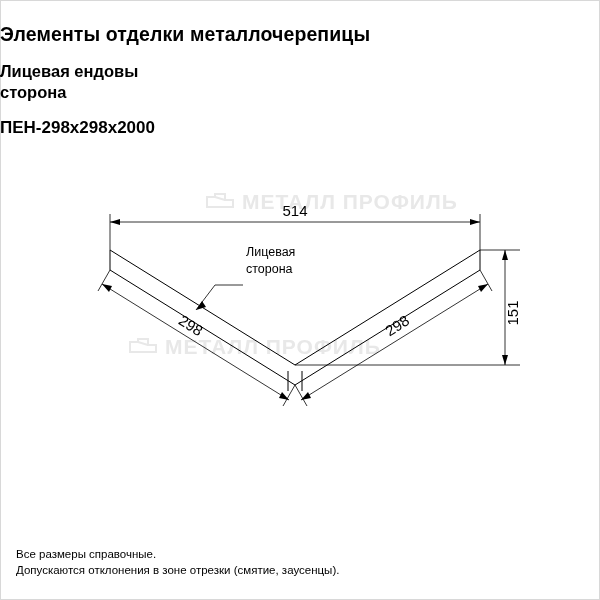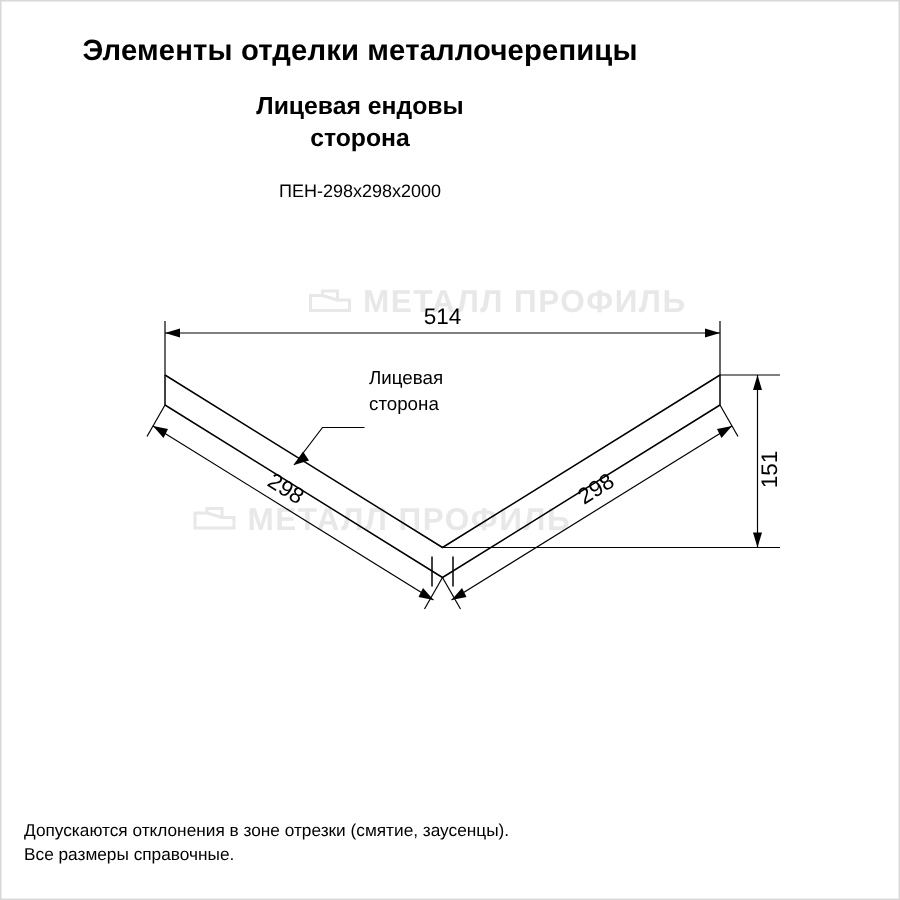--- a/index.html
+++ b/index.html
@@ -21,42 +21,42 @@
     width: 600px;
     height: 600px;
     border: 1px solid #d8d8d8;
     box-sizing: border-box;
   }
   .titles {
     position: absolute;
     left: 0;
     top: 22px;
     width: 480px;
-    text-align: center;
+    text-align: left;
   }
   .title-main {
     font-size: 19.5px;
     font-weight: bold;
     letter-spacing: 0.1px;
     line-height: 24px;
   }
   .title-sub1 {
     font-size: 16.5px;
     font-weight: bold;
     line-height: 21px;
     margin-top: 15px;
   }
   .title-sub2 {
     font-size: 16.5px;
     font-weight: bold;
     line-height: 21px;
   }
   .title-code {
-    font-size: 12px;
-    font-weight: normal;
+    font-size: 17px;
+    font-weight: bold;
     line-height: 21px;
     margin-top: 14px;
   }
   .drawing {
     position: absolute;
     left: 0;
     top: 150px;
     width: 600px;
     height: 300px;
   }
@@ -191,15 +191,15 @@
 
   <g stroke="#000" stroke-width="0.8" fill="none">
     <path d="M196 160 L215 135 L243 135"></path>
     <path d="M196 160 L202 151 L206 157 Z" fill="#000" stroke="none"></path>
   </g>
   <text class="lbl-small" x="246" y="106">Лицевая</text>
   <text class="lbl-small" x="246" y="123">сторона</text>
 </svg>
 
 <div class="footer">
+  <div class="footer-line">Все размеры справочные.</div>
   <div class="footer-line">Допускаются отклонения в зоне отрезки (смятие, заусенцы).</div>
-  <div class="footer-line">Все размеры справочные.</div>
 </div>
 
 </body></html>

